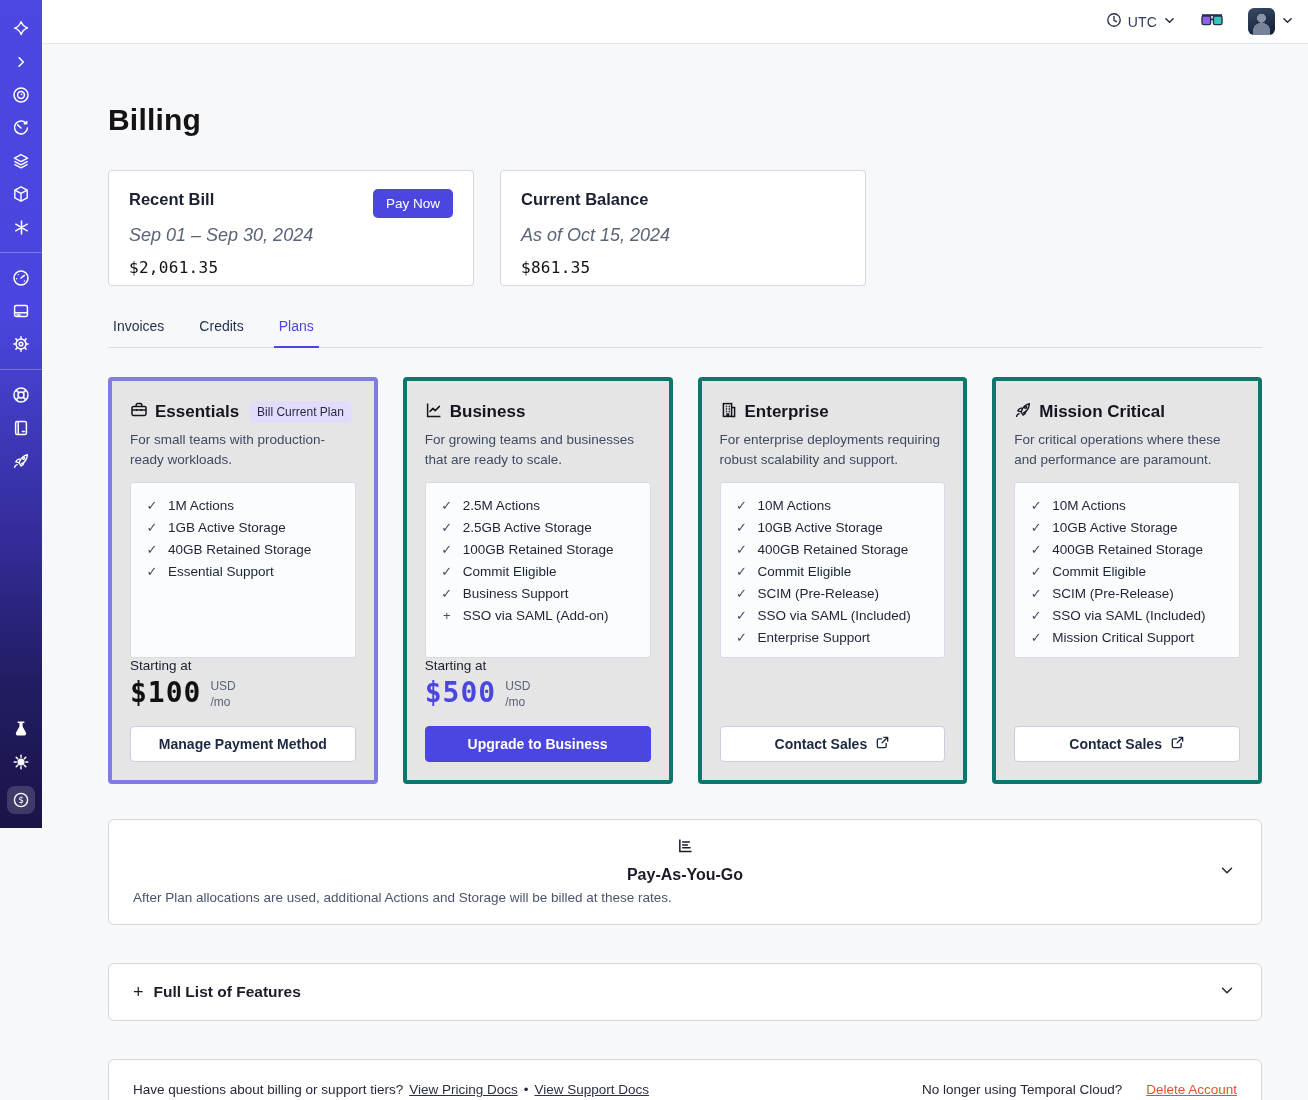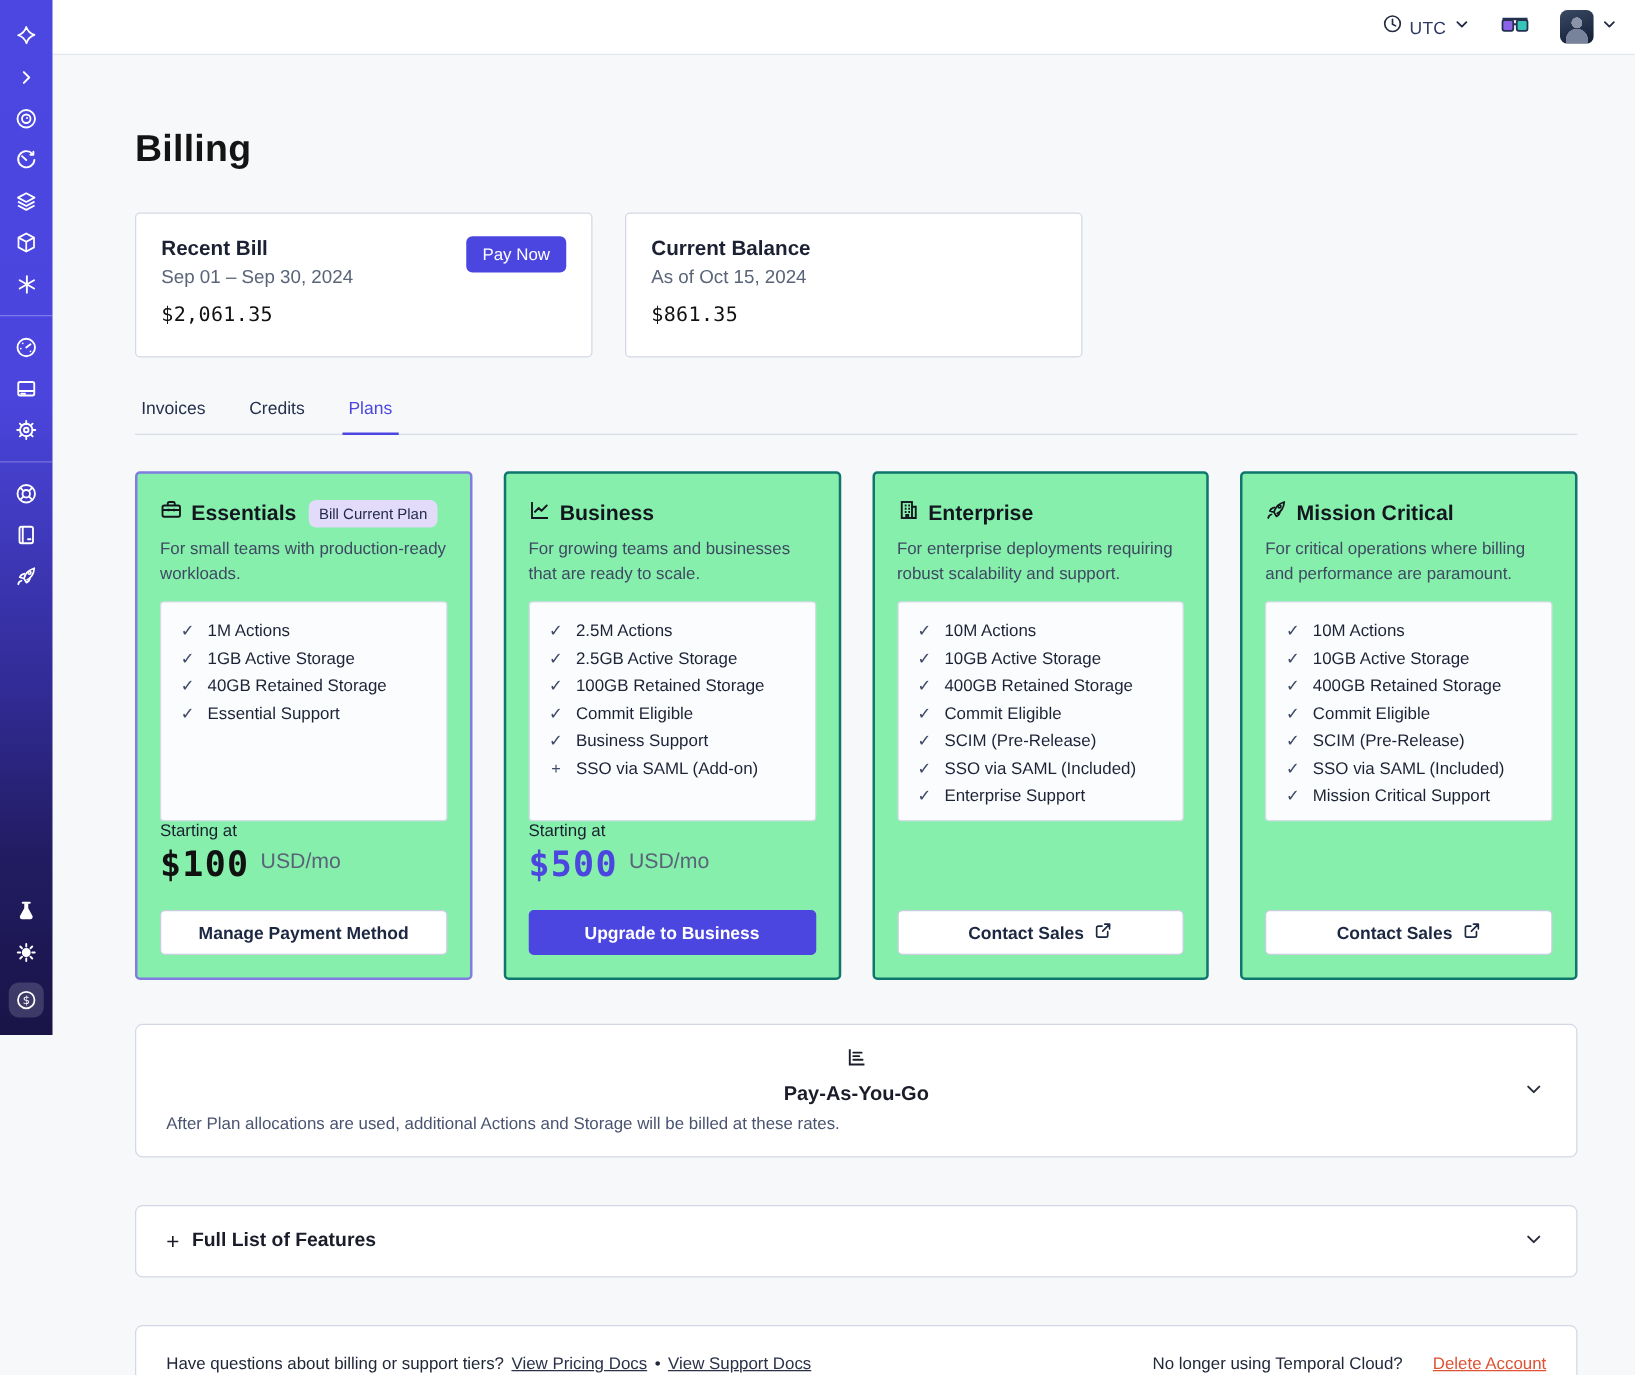--- a/index.html
+++ b/index.html
@@ -45,36 +45,36 @@
   .content { margin-left:66px; width:1154px; }
   .page-title { font-size:30px; font-weight:700; color:#141414; margin-top:58px; letter-spacing:.2px; }
 
   
   .summary-row { display:flex; gap:26px; margin-top:33px; }
   .sum-card {
     width:366px; height:116px; background:#fff; border:1px solid #d3d8e4; border-radius:4px;
     padding:19px 20px; position:relative;
   }
   .sum-title { font-size:16.5px; font-weight:700; color:#1b2033; }
-  .sum-sub { font-size:15px; color:#5a6478; margin-top:4px; }
+  .sum-sub { font-size:18px; color:#5a6478; margin-top:16px;font-style:italic; }
   .sum-amount { font-size:16px; margin-top:12px; color:#111; letter-spacing:.3px; }
   .paynow-btn {
     position:absolute; top:18px; right:20px; background:#4c46e0; color:#fff; border:none;
     font-family:inherit; font-size:13.5px; font-weight:500; padding:7px 13px; border-radius:5px; cursor:pointer;
   }
 
   
   .tabs { display:flex; gap:25px; margin-top:26px; border-bottom:1px solid #d8dde8; }
   .tab { font-size:14px; font-weight:500; color:#24304d; padding:6px 5px 12px 5px; cursor:pointer; }
   .tab.active { color:#4c46e0; border-bottom:2px solid #4c46e0; margin-bottom:-1px; }
 
   
   .plans-row { display:flex; gap:25px; margin-top:29px; }
   .plan-card {
-    width:269.75px; height:407px; background:#86efac; border:2px solid #0f766e; border-radius:4px;
+    width:269.75px; height:407px; background:#e5e5e5; border:4px solid #0f766e; border-radius:4px;
     padding:20px 18px; position:relative;
   }
   .plan-card.current { border-color:#817de0; }
   .plan-head { display:flex; align-items:center; gap:7px; }
   .plan-name { font-size:17px; font-weight:700; color:#14161f; }
   .plan-badge {
     background:#e2dcfa; color:#252a4d; font-size:12px; font-weight:500;
     padding:4px 8px; border-radius:6px; margin-left:3px; white-space:nowrap;
   }
   .plan-desc { font-size:13.5px; color:#3e4962; line-height:1.45; margin-top:7px; min-height:39px; }
@@ -83,21 +83,21 @@
     padding:15px 14px; height:176px;
   }
   .feat-box ul { list-style:none; display:flex; flex-direction:column; gap:6px; }
   .feat-box li { display:flex; align-items:center; gap:9px; font-size:13.5px; color:#1d2336; line-height:16px; }
   .feat-ic { color:#3f4c68; font-size:13px; width:14px; text-align:center; flex:0 0 auto; }
   .price-block { }
   .starting-at { font-size:13.5px; font-weight:500; color:#1a2030; }
   .price-row { display:flex; align-items:flex-start; gap:9px; margin-top:3px; }
   .price-big { font-size:28px; font-weight:700; letter-spacing:1px; color:#111; }
   .price-big.accent { color:#4c46e0; }
-  .price-unit { display:flex; flex-direction:row; font-size:17px; color:#5a6478; line-height:1.3; padding-top:3px; }
+  .price-unit { display:flex; flex-direction:column; font-size:12px; color:#5a6478; line-height:1.3; padding-top:3px; }
   .cta { position:absolute; left:18px; right:18px; bottom:18px; height:36px; border-radius:4px;
     font-family:inherit; font-size:14px; font-weight:600; cursor:pointer;
     display:flex; align-items:center; justify-content:center; gap:8px; }
   .cta.outline { background:#fff; border:1px solid #c7cedf; color:#1c2742; }
   .cta.filled { background:#4c46e0; border:1px solid #4c46e0; color:#fff; }
 
   
   .panel { background:#fff; border:1px solid #d3d8e4; border-radius:6px; position:relative; }
   .payg-panel { margin-top:35px; padding:17px 24px 19px 24px; }
   .panel-title-row { display:flex; align-items:center; gap:8px;flex-direction:column; }
@@ -452,21 +452,21 @@
         <span>
           <svg width="18" height="18" viewBox="0 0 18 18" fill="none" stroke="#14161f" stroke-width="1.4">
                 <path d="M7.2 10.8C8 7.6 10.6 4 15.4 2.6c-.4 4.6-2.9 8.1-6.2 9.4" stroke-linejoin="round"></path>
                 <path d="M7.2 10.8l-3.4-1c.8-1.8 2-2.7 4.2-2.9M7.2 10.8l1.9 3.3c1.8-.8 2.7-2 2.9-4.2" stroke-linejoin="round"></path>
                 <path d="M2.6 15.4c.3-1.7 1-2.5 2.6-2.8" stroke-linecap="round"></path>
                 <circle cx="11.6" cy="6.2" r="1.1"></circle>
               </svg>
         </span>
         <span class="plan-name">Mission Critical</span>
       </div>
-      <p class="plan-desc">For critical operations where billing and performance are paramount.</p>
+      <p class="plan-desc">For critical operations where these and performance are paramount.</p>
       <div class="feat-box">
         <ul>
               <li>
                 <span class="feat-ic">✓</span>
                 <span>10M Actions</span>
               </li>
               <li>
                 <span class="feat-ic">✓</span>
                 <span>10GB Active Storage</span>
               </li>

